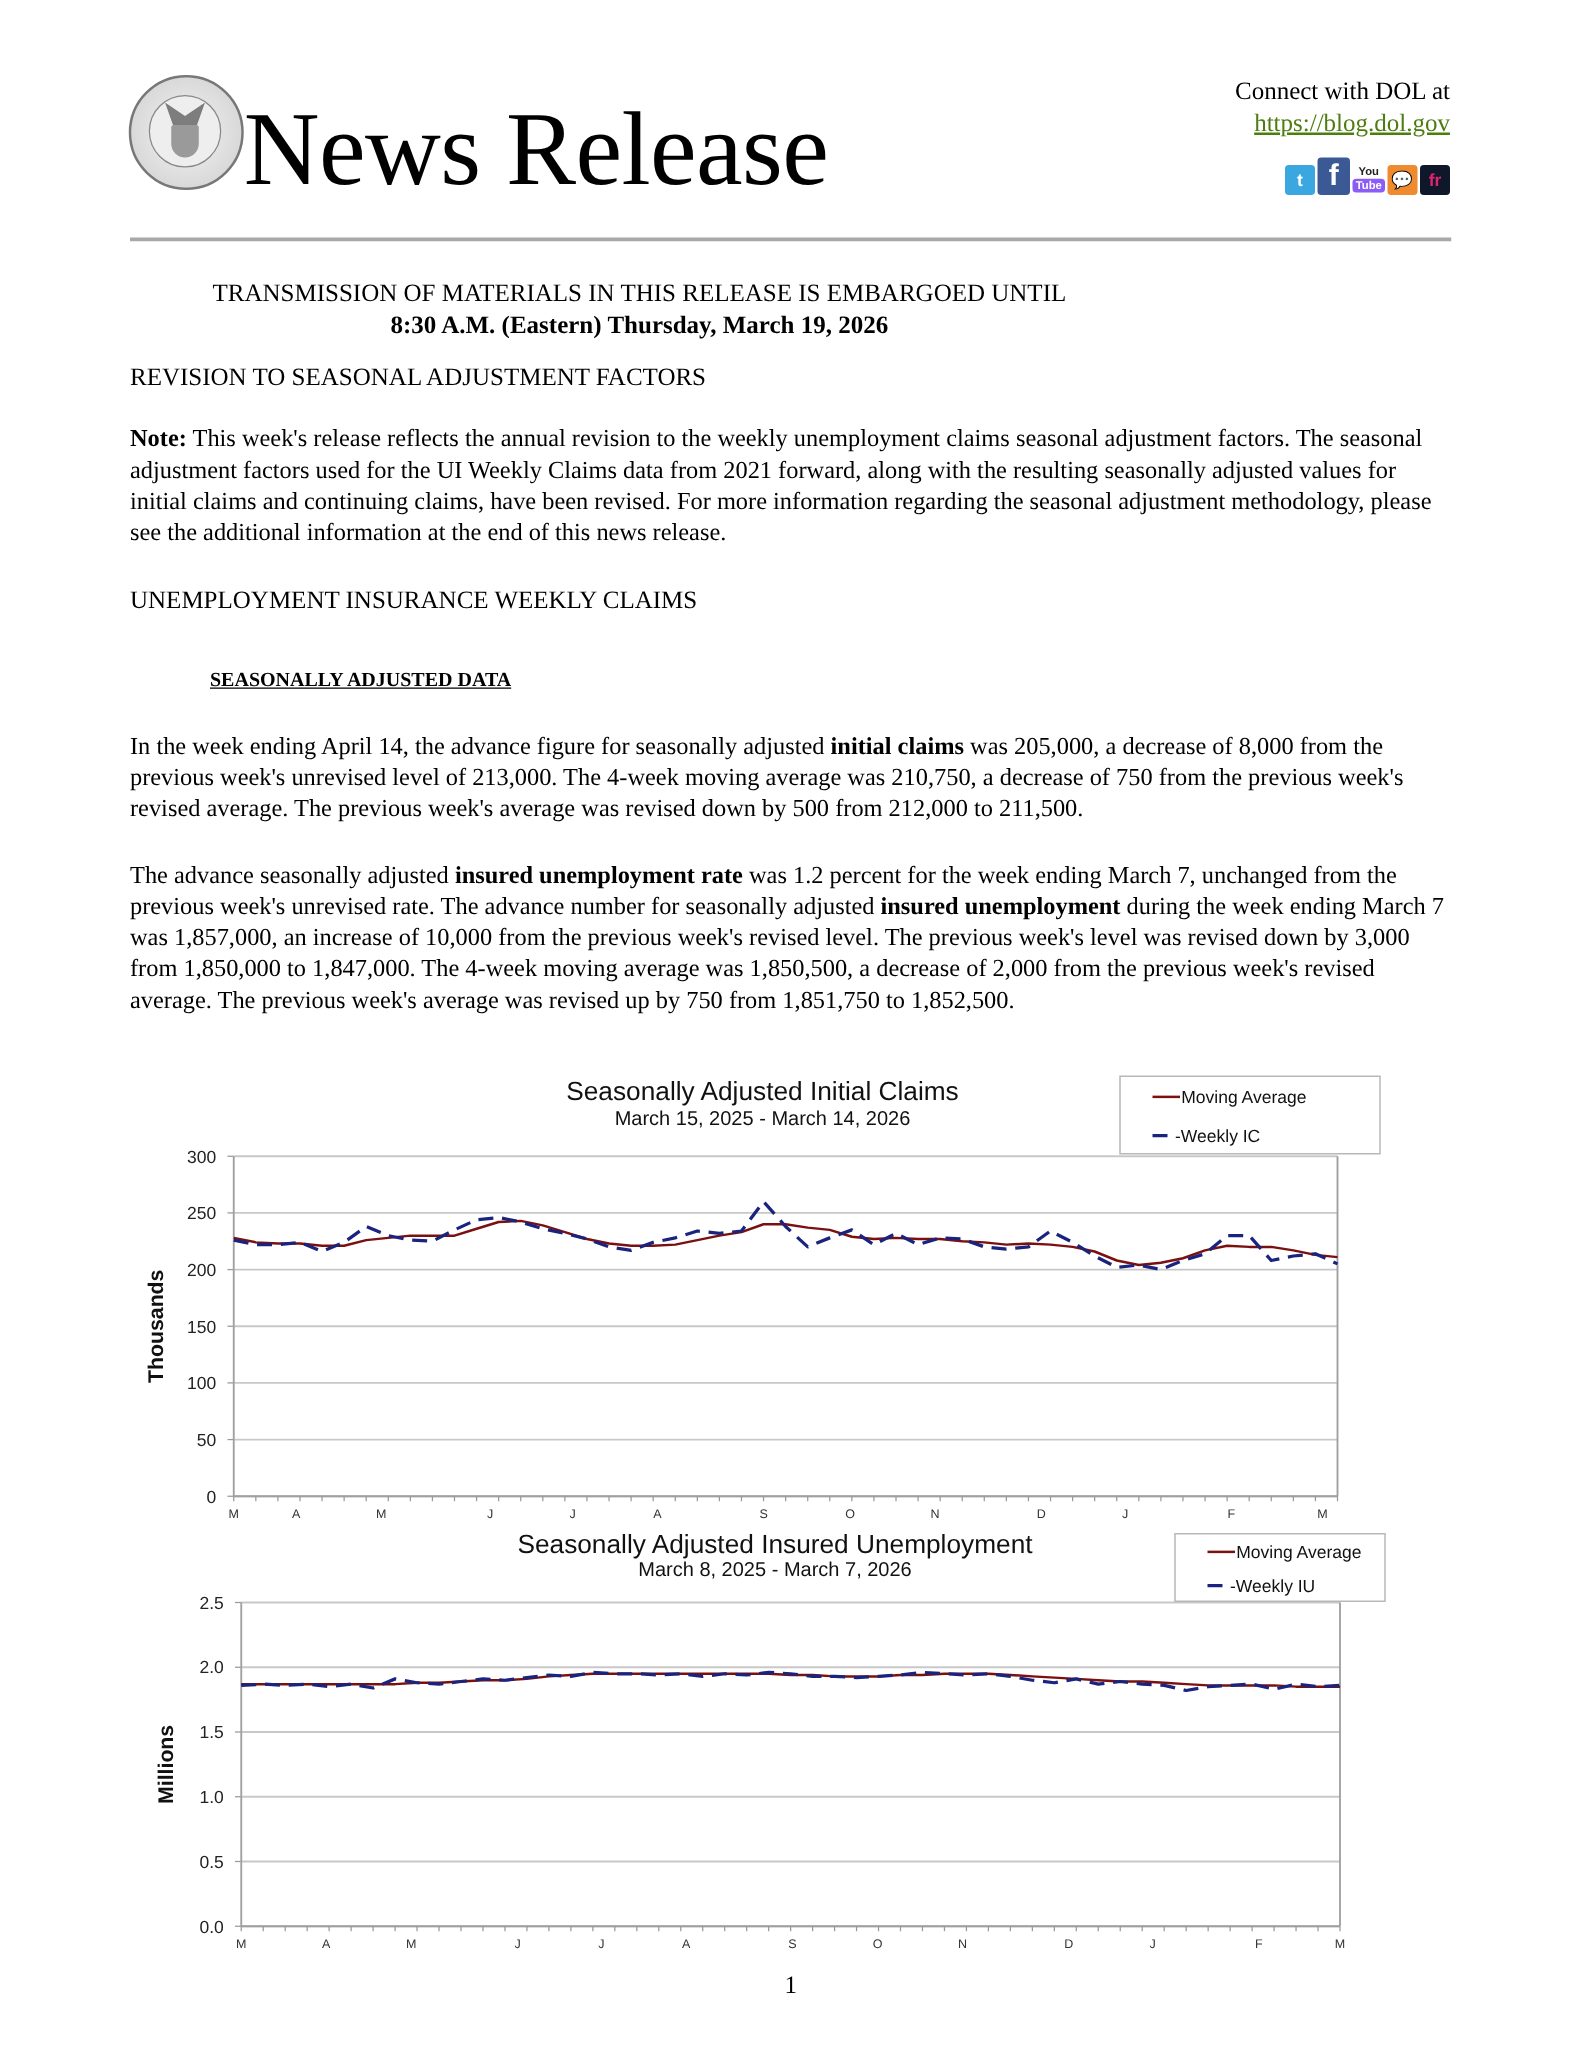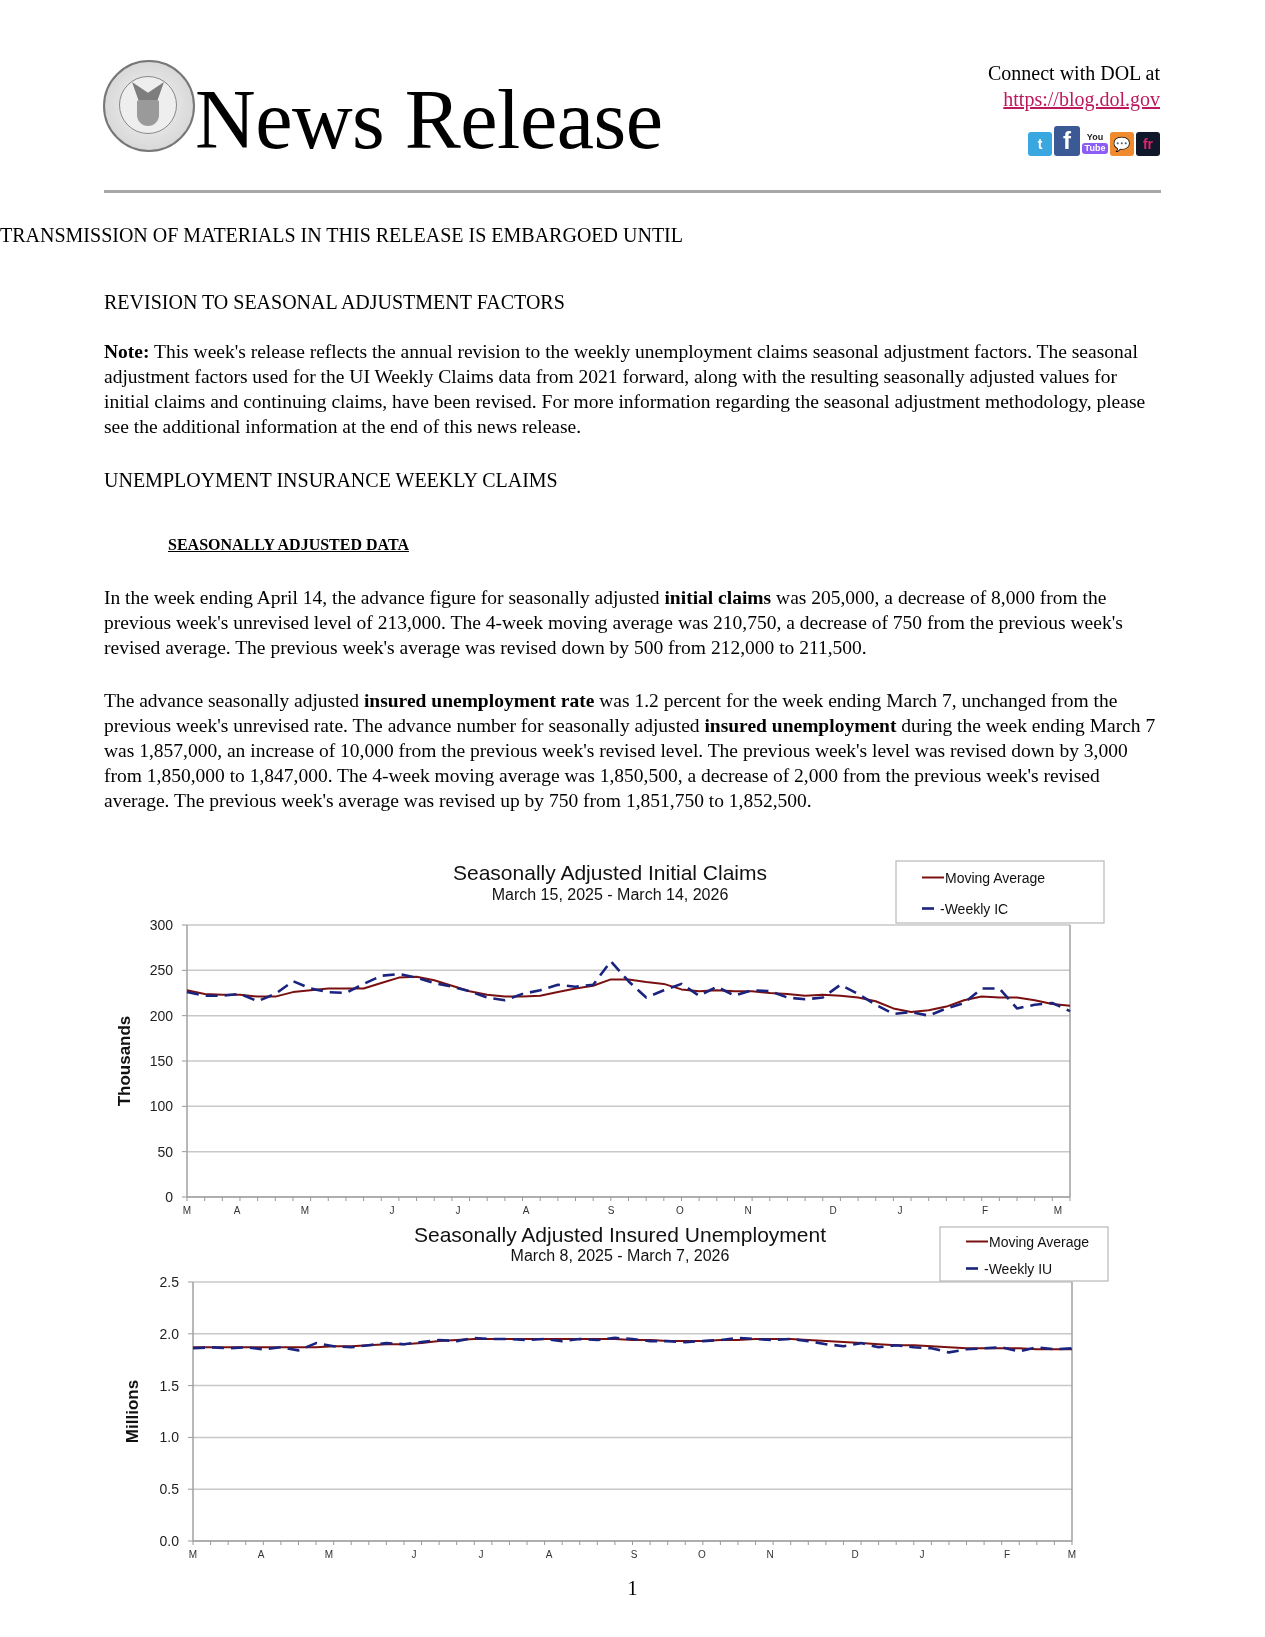--- a/index.html
+++ b/index.html
@@ -9,32 +9,32 @@
   .seal { left: 103px; top: 60px; width: 88px; height: 88px; border-radius: 50%;
           border: 2px solid #777; background: radial-gradient(circle, #f4f4f4 0%, #d9d9d9 70%, #bdbdbd 100%); }
   .seal-inner { position: absolute; left: 14px; top: 14px; width: 56px; height: 56px; border-radius: 50%;
           border: 1.5px solid #888; background: #eee; }
   .seal-shield { position: absolute; left: 32px; top: 38px; width: 22px; height: 26px; background: #9a9a9a;
           border-radius: 2px 2px 11px 11px; }
   .seal-eagle { position: absolute; left: 27px; top: 20px; width: 32px; height: 18px; background: #7d7d7d;
           clip-path: polygon(0 0, 50% 60%, 100% 0, 80% 100%, 20% 100%); }
   .title { left: 195px; top: 72px; font-size: 84px; line-height: 96px; letter-spacing: -0.5px; }
   .connect { right: 105px; top: 60px; text-align: right; font-size: 20px; line-height: 26px; margin-left: 40px; }
-  .connect a { color: #be185d; text-decoration: underline; }
+  .connect a { color: #4d7c0f; text-decoration: underline; }
   .social { right: 105px; top: 126px; height: 30px; display: flex; gap: 2px; align-items: flex-end; }
   .soc { height: 24px; display: inline-block; border-radius: 3px; color: #fff; font-family: "Liberation Sans", sans-serif;
          font-weight: bold; text-align: center; font-size: 14px; line-height: 24px; }
   .soc.tw { width: 24px; background: #3aa7e0; }
   .soc.fb { width: 26px; height: 30px; background: #3b5a95; font-size: 24px; line-height: 30px; }
   .soc.yt { width: 26px; background: #fff; color: #222; font-size: 9px; line-height: 11px; }
   .soc.yt .tube { display: block; background: #8b5cf6; color: #fff; border-radius: 3px; }
   .soc.bl { width: 24px; background: #ef8a2e; }
   .soc.fr { width: 24px; background: #0f172a; color: #e0246e; }
   .rule { left: 104px; top: 190px; width: 1057px; height: 3px; background: #a8a8a8; }
-  .embargo { left: 0; width: 1023px; top: 223px; font-size: 20px; line-height: 25px; }
+  .embargo { left: 0; width: 1023px; top: 223px; text-align: center; font-size: 20px; line-height: 25px; }
   .embargo .b { font-weight: bold; }
   .h1 { left: 104px; font-size: 20px; font-weight: normal; line-height: 25px; }
   .h2 { left: 128px; font-size: 16px; font-weight: bold; text-decoration: underline; line-height: 25px; margin-left: 40px; }
   .para { left: 104px; width: 1060px; font-size: 19.5px; line-height: 25px; }
   .para b { font-weight: bold; }
   .chart { left: 0; top: 0; }
   .pagenum { left: 0; width: 1265px; top: 1577px; text-align: center; font-size: 20px; }
   svg text { font-family: "Liberation Sans", sans-serif; }
 </style>
 </head>
@@ -59,20 +59,21 @@
     <span class="tube">Tube</span>
   </span>
   <span class="soc bl">💬</span>
   <span class="soc fr">fr</span>
 </div>
 
 <div class="abs rule"></div>
 
 <div class="abs embargo">
   <div>TRANSMISSION OF MATERIALS IN THIS RELEASE IS EMBARGOED UNTIL</div>
+  <div class="b">8:30 A.M. (Eastern) Thursday, March 19, 2026</div>
 </div>
 
 <div class="abs h1" style="top:290px">REVISION TO SEASONAL ADJUSTMENT FACTORS</div>
 
 <div class="abs para" style="top:339px">
   <b>Note:</b><span> This week's release reflects the annual revision to the weekly unemployment claims seasonal adjustment factors. The seasonal adjustment factors used for the UI Weekly Claims data from 2021 forward, along with the resulting seasonally adjusted values for initial claims and continuing claims, have been revised. For more information regarding the seasonal adjustment methodology, please see the additional information at the end of this news release.</span>
 </div>
 
 <div class="abs h1" style="top:468px">UNEMPLOYMENT INSURANCE WEEKLY CLAIMS</div>
 <div class="abs h2" style="top:532px">SEASONALLY ADJUSTED DATA</div>

